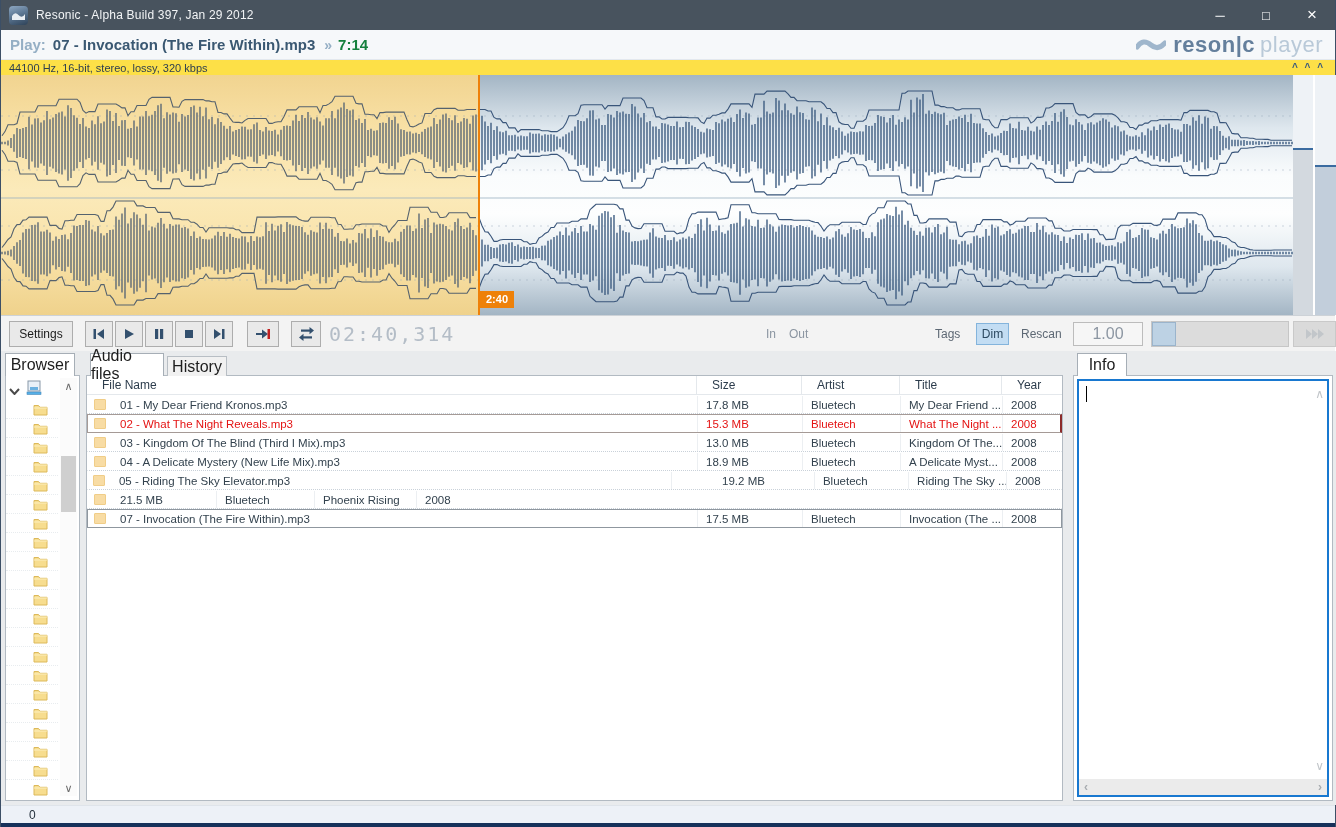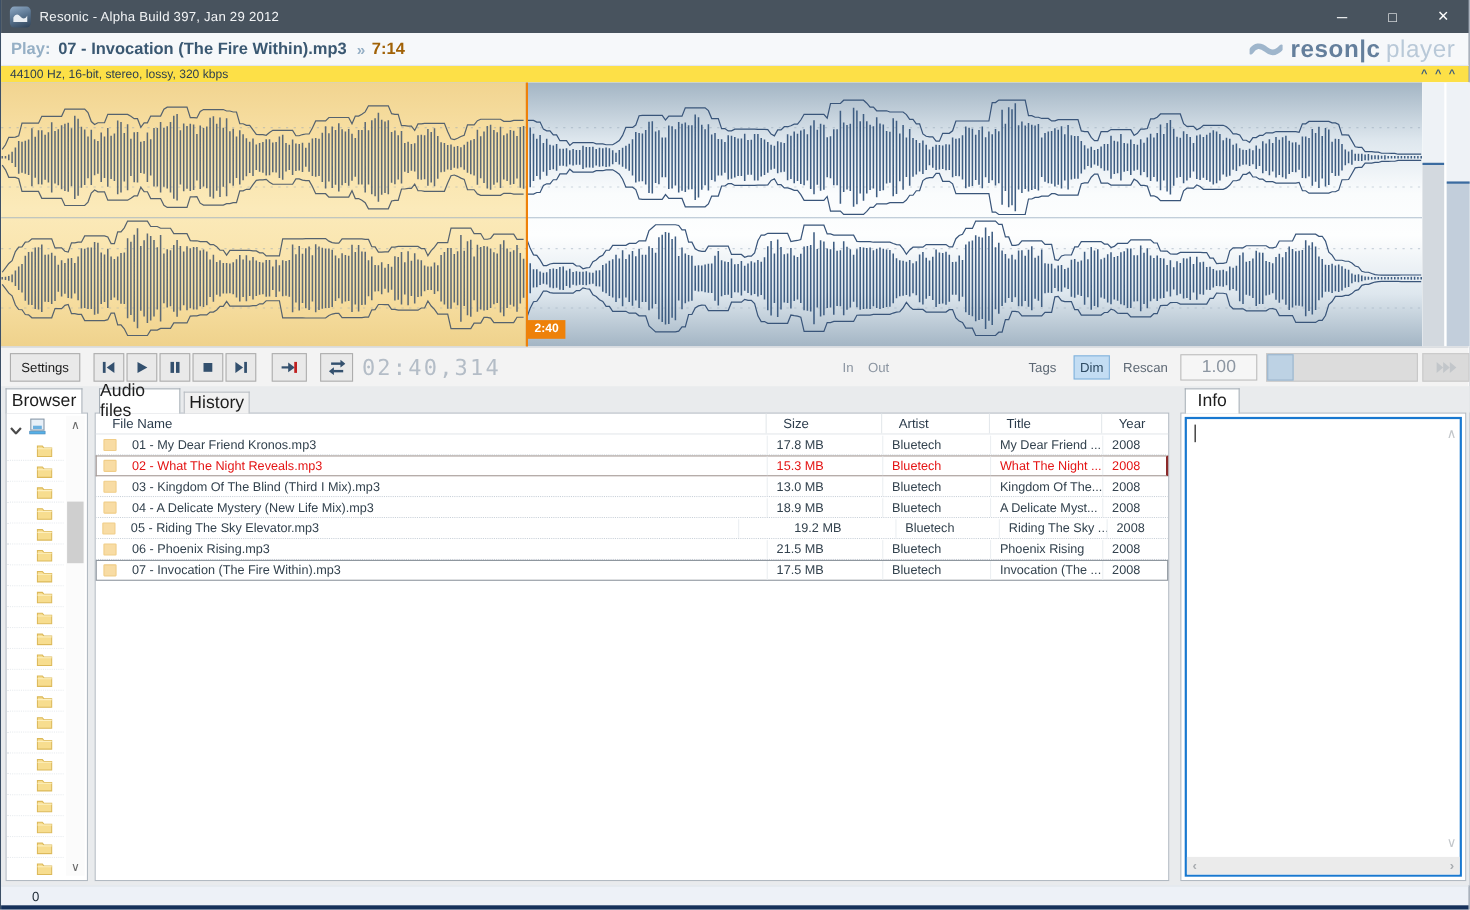--- a/index.html
+++ b/index.html
@@ -19,21 +19,21 @@
   .win-btn { width:46px; height:100%; display:flex; align-items:center; justify-content:center;
              font-size:13px; color:#ffffff; cursor:default; }
   .win-btn.close { font-size:17px; }
 
   
   .playbar { position:absolute; left:0; top:30px; width:100%; height:30px; background:#f6f8fa;
              display:flex; align-items:center; border-bottom:1px solid #e3e8ee; }
   .play-label { color:#95afc5; font-weight:bold; font-size:15px; margin-left:9px; }
   .track-title { color:#3a5872; font-weight:bold; font-size:15px; margin-left:7px; }
   .track-sep { color:#95afc5; font-weight:bold; font-size:14px; margin-left:9px; }
-  .track-duration { color:#a16207; font-weight:bold; font-size:15px; margin-left:6px; }
+  .track-duration { color:#15803d; font-weight:bold; font-size:15px; margin-left:6px; }
   .brand { margin-left:auto; margin-right:12px; display:flex; align-items:center; }
   .brand-wave { margin-right:7px; display:flex; }
   .brand-left { color:#647f9c; font-weight:bold; font-size:22px; letter-spacing:.5px; }
   .brand-right { color:#b9c9d8; font-size:22px; letter-spacing:.5px; margin-left:5px; }
 
   
   .formatbar { position:absolute; left:0; top:60px; width:100%; height:15px; background:#fde047;
                display:flex; align-items:center; }
   .format-text { font-size:11px; color:#2e3f4f; margin-left:8px; }
   .format-carets { margin-left:auto; margin-right:10px; font-size:10px; font-weight:bold;
@@ -483,21 +483,20 @@
             <div class="c" style="width: 586px;">05 - Riding The Sky Elevator.mp3</div>
             <div class="c" style="width: 105px; margin-left: 42px;">19.2 MB</div>
             <div class="c" style="width: 98px;">Bluetech</div>
             <div class="c" style="width: 102px;">Riding The Sky ...</div>
             <div class="c" style="width: 56px; border-right: none;">2008</div>
           </div>
           <div class="pl-row">
             <div class="c icon-c" style="width: 24px;">
               <span class="file-ico"></span>
             </div>
-            <div class="c" style="width: 586px;">06 - Phoenix Rising.mp3</div>
             <div class="c" style="width: 105px;">21.5 MB</div>
             <div class="c" style="width: 98px;">Bluetech</div>
             <div class="c" style="width: 102px;">Phoenix Rising</div>
             <div class="c" style="width: 56px; border-right: none;">2008</div>
           </div>
           <div class="pl-row selected">
             <div class="c icon-c" style="width: 24px;">
               <span class="file-ico"></span>
             </div>
             <div class="c" style="width: 586px;">07 - Invocation (The Fire Within).mp3</div>

